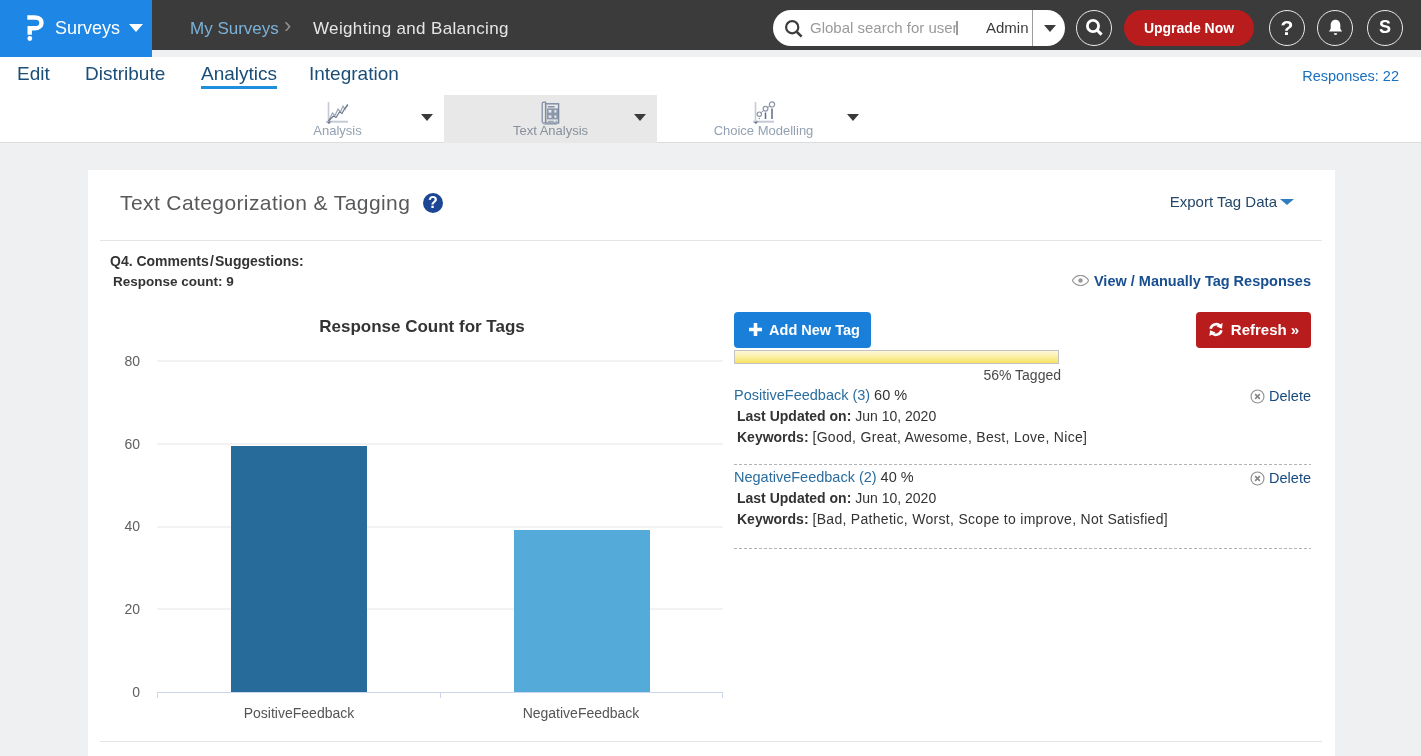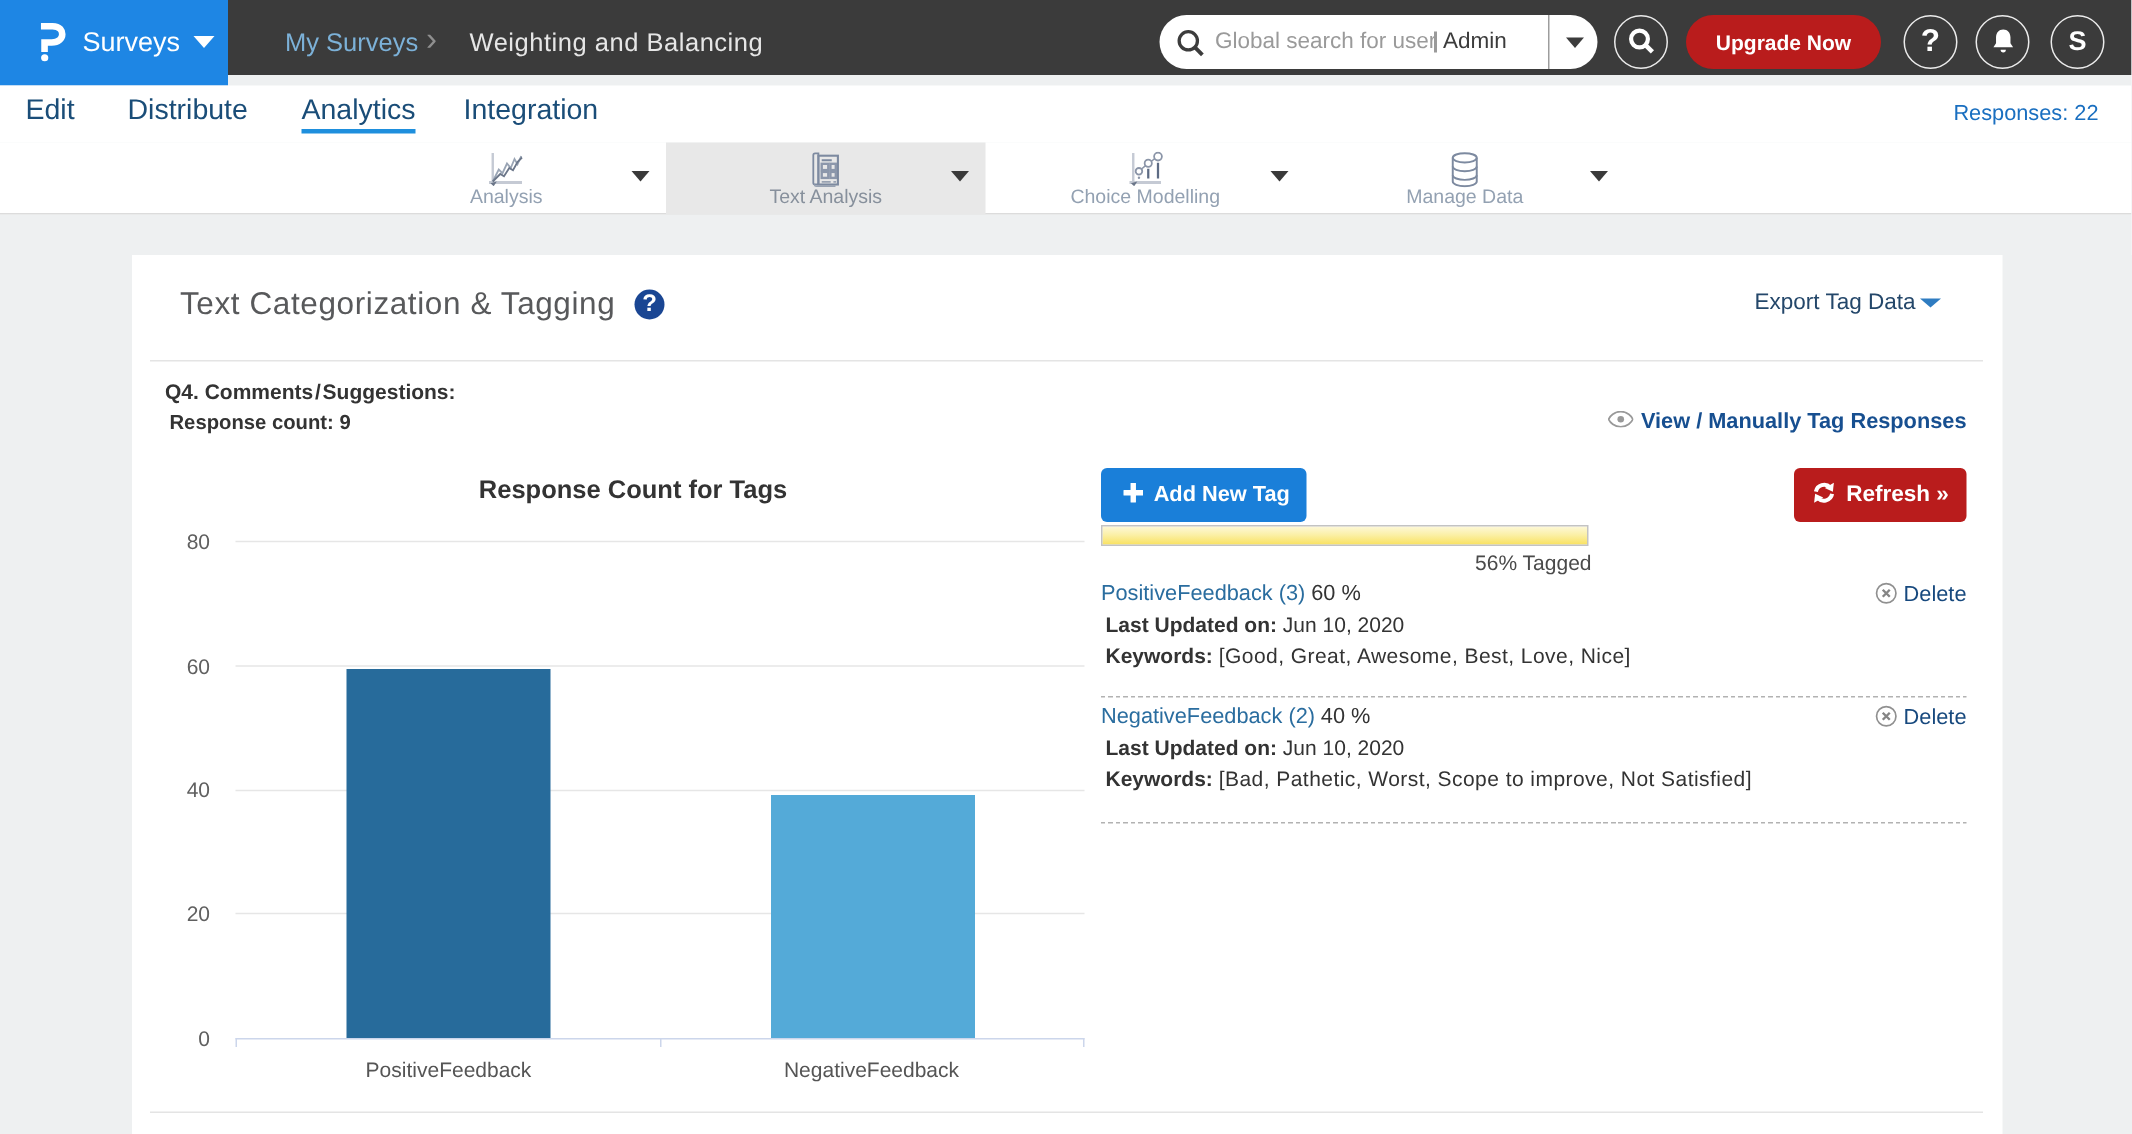--- a/index.html
+++ b/index.html
@@ -12,21 +12,21 @@
 #logo { position:absolute; left:0; top:0; width:152px; height:57px; background:#1e86e4; }
 #logo svg.pmark { position:absolute; left:24px; top:10px; }
 #logo .stext { position:absolute; left:55px; top:18px; color:#fff; font-size:18px; }
 #logo .caret { position:absolute; left:129px; top:24px; width:0; height:0; border-left:7.5px solid transparent; border-right:7.5px solid transparent; border-top:8.5px solid #fff; }
 .crumb1 { position:absolute; left:190px; top:19px; color:#7cb1d8; font-size:17px; }
 .crumbsep { position:absolute; left:284px; top:13px; color:#8f8f8f; font-size:22px; }
 .crumb2 { position:absolute; left:313px; top:19px; color:#e6e6e6; font-size:17px; letter-spacing:0.35px; }
 #searchpill { position:absolute; left:773px; top:10px; width:292px; height:36px; background:#fff; border-radius:18px; }
 #searchpill .mag { position:absolute; left:11px; top:9px; }
 #searchpill .ph { position:absolute; left:37px; top:9px; font-size:15px; color:#9a9a9a; }
-#searchpill .adm { position:absolute; left:189px; top:9px; font-size:15px; color:#3c3c3c; }
+#searchpill .adm { position:absolute; left:213px; top:9px; font-size:15px; color:#3c3c3c; }
 #searchpill .div { position:absolute; left:259px; top:0px; width:1px; height:36px; background:#9d9d9d; }
 #searchpill .caret { position:absolute; left:271px; top:14.5px; width:0; height:0; border-left:6.5px solid transparent; border-right:6.5px solid transparent; border-top:7.5px solid #3c3c3c; }
 .circbtn { position:absolute; top:10px; width:36px; height:36px; border:1.5px solid #ebebeb; border-radius:50%; color:#fff; text-align:center; }
 #upgrade { position:absolute; left:1124px; top:10px; width:130px; height:36px; border-radius:18px; background:#b91c1c; color:#fff; font-size:14px; font-weight:bold; text-align:center; line-height:36px; }
 
 
 #nav { position:absolute; left:0; top:57px; width:1421px; height:38px; background:#fff; }
 #nav .item { position:absolute; top:7px; font-size:19px; line-height:19px; color:#1a4d78; }
 #nav .resp { position:absolute; right:22px; top:11px; font-size:14.5px; color:#1a6fc0; }
 
@@ -157,30 +157,20 @@
             <circle cx="20" cy="3.4" r="2.6" fill="none" stroke="#8b95a8" stroke-width="1.2"></circle>
             <line x1="9" y1="11.7" x2="11.7" y2="9.4" stroke="#8b95a8" stroke-width="1"></line>
             <line x1="15.6" y1="6.5" x2="17.8" y2="4.8" stroke="#8b95a8" stroke-width="1"></line>
             <line x1="13.5" y1="11.5" x2="13.5" y2="18" stroke="#5d6b84" stroke-width="1.5"></line>
             <line x1="20" y1="7.5" x2="20" y2="18" stroke="#5d6b84" stroke-width="1.5"></line>
             <circle cx="7.3" cy="17.5" r="0.8" fill="#8b95a8"></circle>
           </svg></div>
       <div class="tlabel">Choice Modelling</div>
       <div class="tcaret"></div>
     </div>
-    <div class="tab" style="left:870px;">
-      <div class="ticon"><svg width="23" height="24" viewBox="0 0 23 24">
-            <ellipse cx="11.5" cy="4.2" rx="8" ry="3.1" fill="none" stroke="#7d8aa0" stroke-width="1.3"></ellipse>
-            <path d="M3.5 4.2 V10 A8 3.1 0 0 0 19.5 10 V4.2" fill="none" stroke="#7d8aa0" stroke-width="1.3"></path>
-            <path d="M3.5 10 V15.8 A8 3.1 0 0 0 19.5 15.8 V10" fill="none" stroke="#7d8aa0" stroke-width="1.3"></path>
-            <path d="M3.5 15.8 V20 A8 3.1 0 0 0 19.5 20 V15.8" fill="none" stroke="#7d8aa0" stroke-width="1.3"></path>
-          </svg></div>
-      <div class="tlabel">Manage Data</div>
-      <div class="tcaret"></div>
-    </div>
   </div>
 
   <div id="card">
     <div id="cardtitle">Text Categorization &amp; Tagging</div>
     <div id="qbadge">?</div>
     <span id="export">Export Tag Data</span>
     <span id="exportcaret"></span>
     <div class="hr1" style="top:70px;"></div>
 
     <div id="q4a">Q4. Comments / Suggestions:</div>

